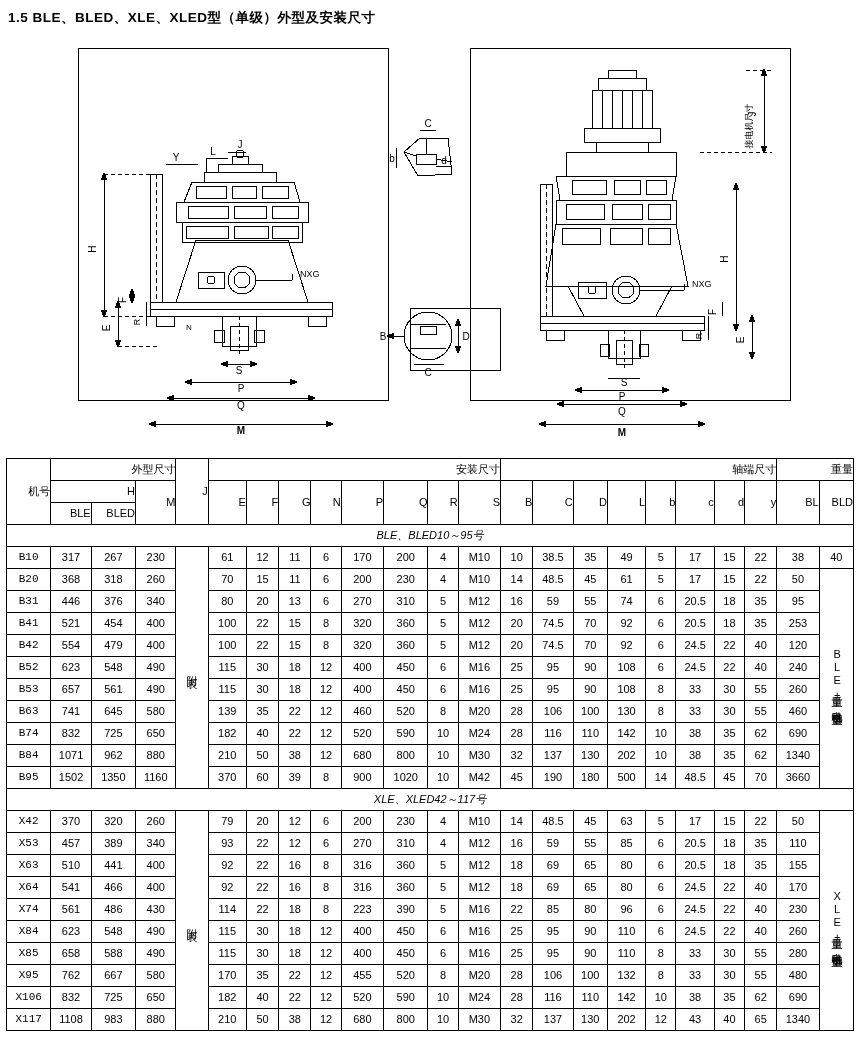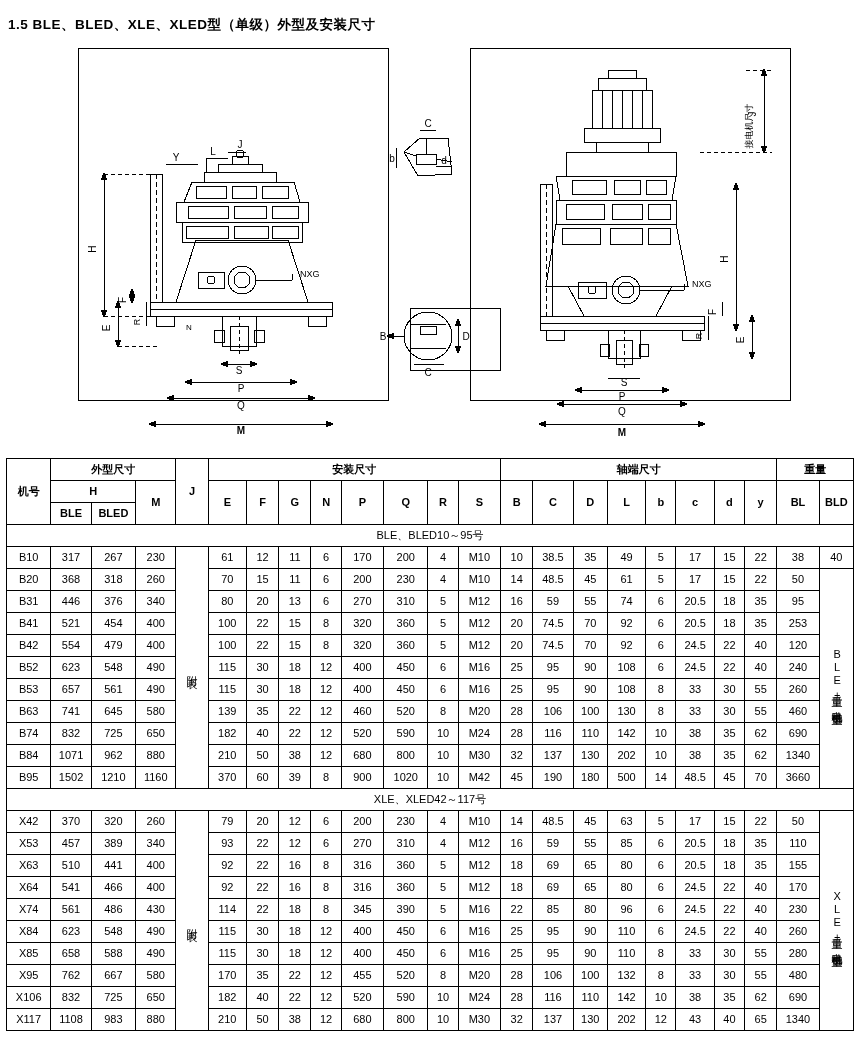--- a/index.html
+++ b/index.html
@@ -8,21 +8,21 @@
     background:#ffffff;
     font-family:"Liberation Sans","DejaVu Sans",sans-serif;
     color:#000;
     position:relative;
     overflow:hidden;
   }
   .page{position:relative;width:860px;height:1055px;}
 
   
   .heading{
-    position:absolute;left:8px;top:16px;
+    position:absolute;left:8px;top:9px;
     font-size:13.5px;font-weight:bold;letter-spacing:.5px;
     white-space:nowrap;
   }
 
   
   .drawing{position:absolute;left:0;top:34px;width:860px;height:420px;}
   .drawing svg{display:block;}
 
   
   .tablewrap{position:absolute;left:6px;top:458px;width:848px;}
@@ -35,24 +35,24 @@
   table.spec td,table.spec th{
     border:1px solid #000;
     text-align:center;
     vertical-align:middle;
     padding:0;
     height:21px;
     font-weight:normal;
     font-size:11px;
     line-height:1.05;
   }
-  table.spec th{font-weight:bold;}
+  table.spec th{font-weight:normal;text-align:right;}
   .grp{font-size:11.5px;}
-  .sect{text-align:left;padding-left:6px;font-size:11.5px;height:20px;}
-  .rowlabel{font-size:11px;}
+  .sect{text-align:left;padding-left:6px;font-size:11.5px;height:20px;font-style:italic;}
+  .rowlabel{font-size:11px;font-family:Liberation Mono, monospace;}
   .vert{
     writing-mode:vertical-rl;
     text-orientation:upright;
     letter-spacing:2px;
     font-size:11px;
     line-height:1.1;
     white-space:nowrap;
     display:inline-block;
   }
   .vert-small{
@@ -599,21 +599,21 @@
             <td>202</td>
             <td>10</td>
             <td>38</td>
             <td>35</td>
             <td>62</td>
             <td>1340</td>
           </tr>
           <tr>
             <td class="rowlabel">B95</td>
             <td>1502</td>
-            <td>1210</td>
+            <td>1350</td>
             <td>1160</td>
             <td>370</td>
             <td>60</td>
             <td>39</td>
             <td>8</td>
             <td>900</td>
             <td>1020</td>
             <td>10</td>
             <td>M42</td>
             <td>45</td>
@@ -725,21 +725,21 @@
           </tr>
           <tr>
             <td class="rowlabel">X74</td>
             <td>561</td>
             <td>486</td>
             <td>430</td>
             <td>114</td>
             <td>22</td>
             <td>18</td>
             <td>8</td>
-            <td>345</td>
+            <td>223</td>
             <td>390</td>
             <td>5</td>
             <td>M16</td>
             <td>22</td>
             <td>85</td>
             <td>80</td>
             <td>96</td>
             <td>6</td>
             <td>24.5</td>
             <td>22</td>

